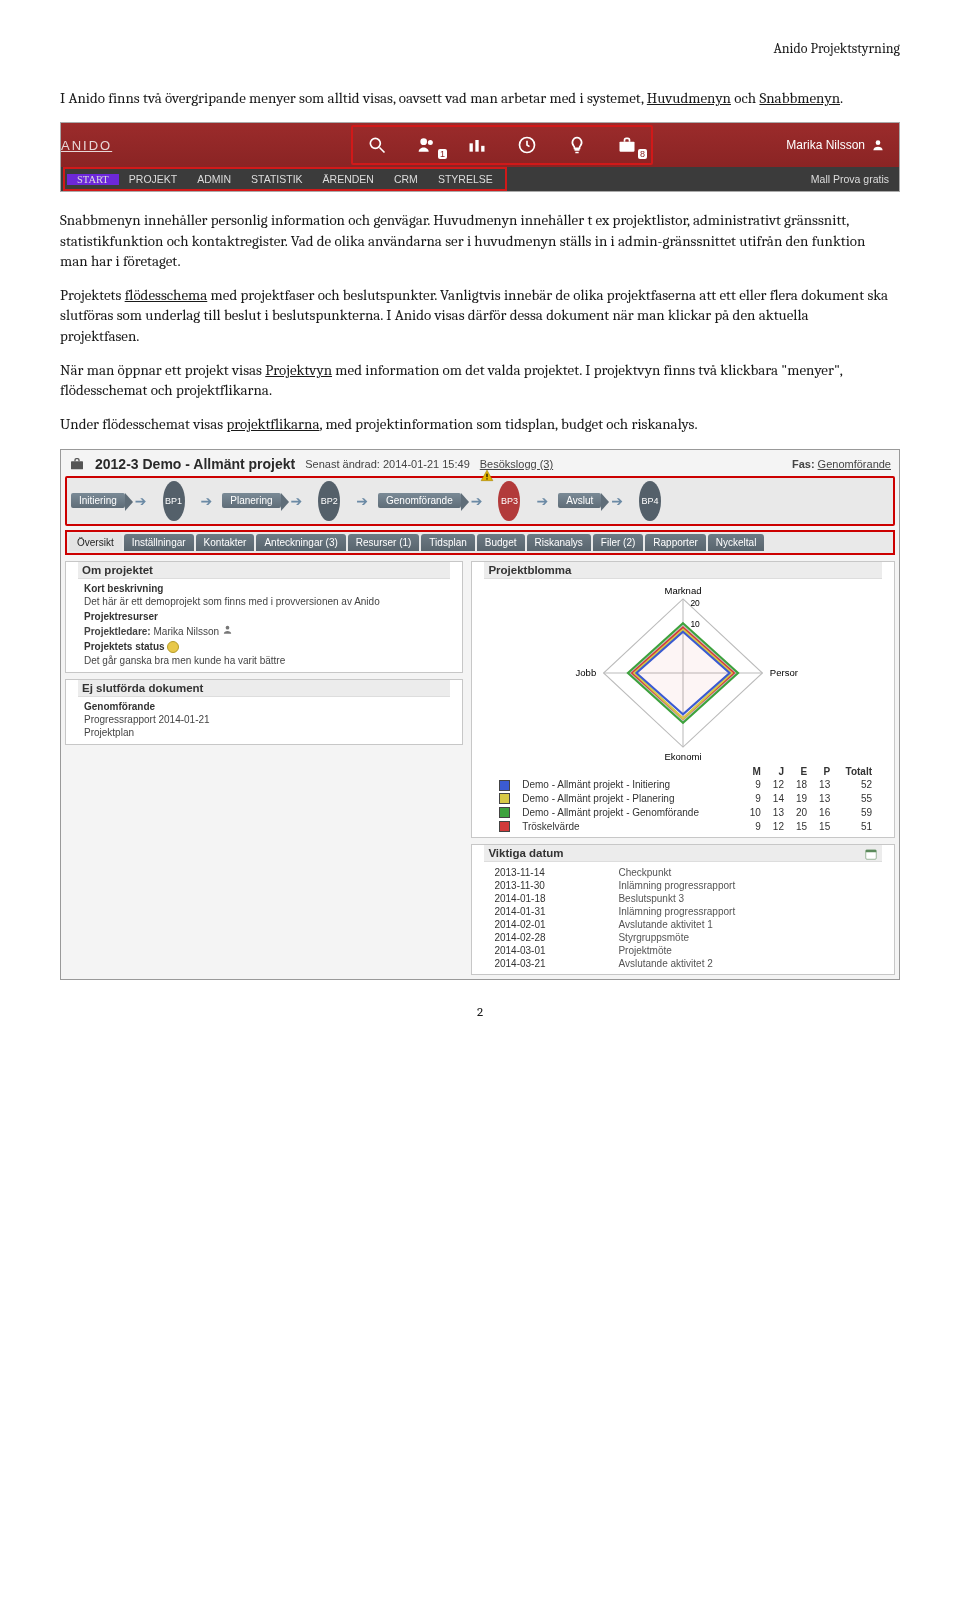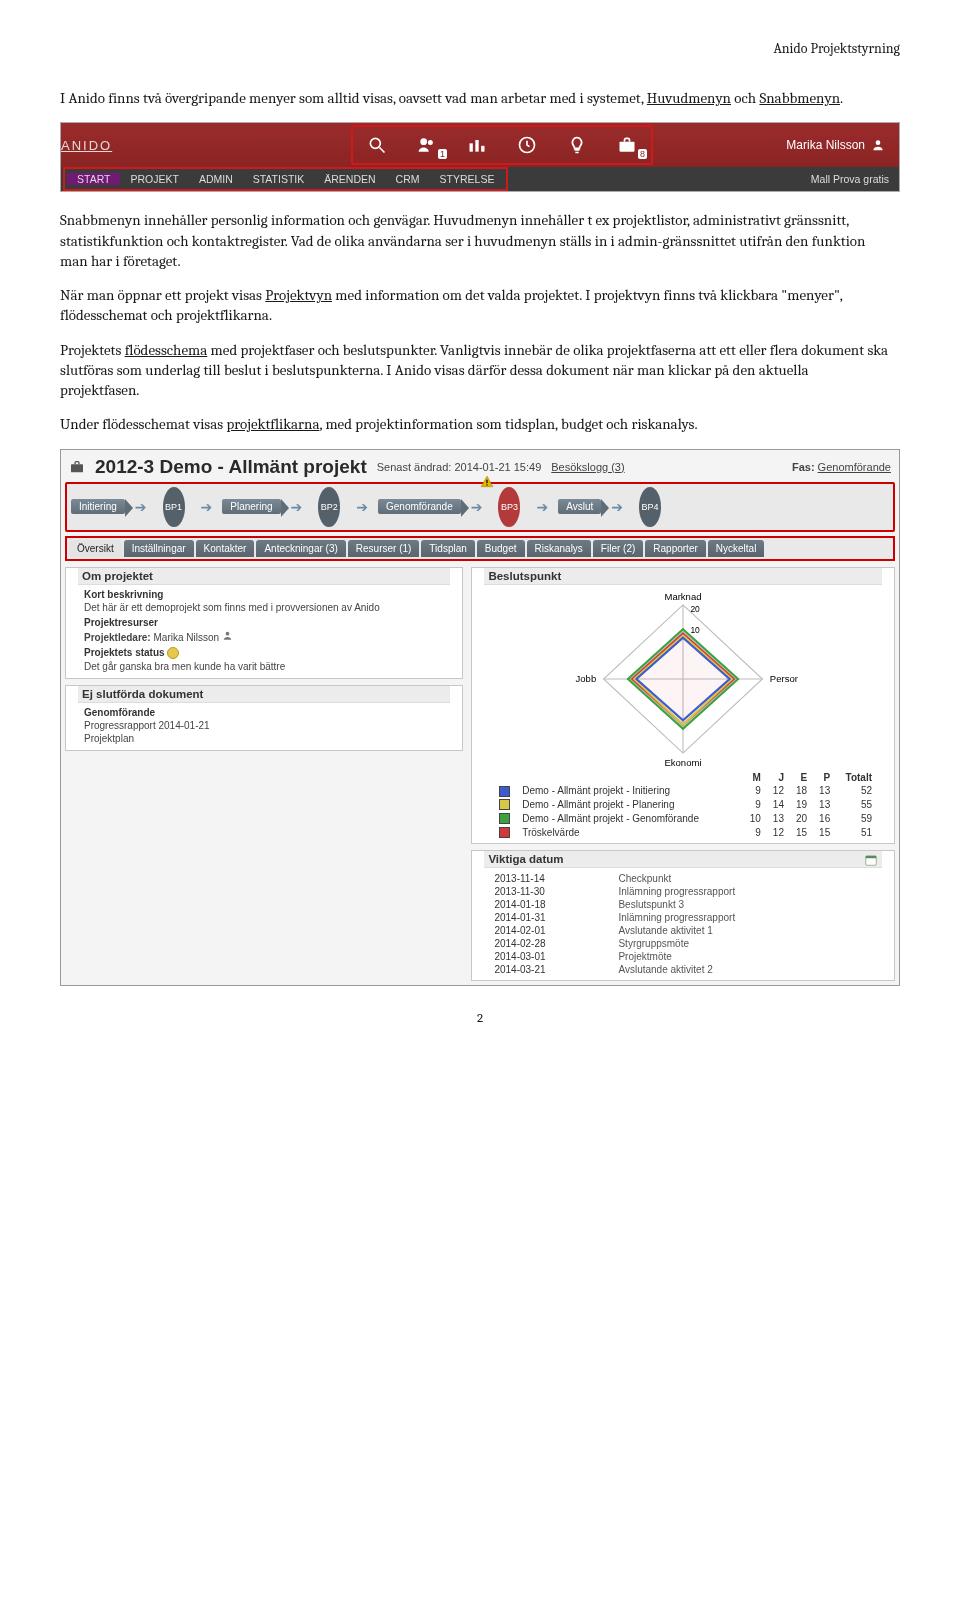--- a/index.html
+++ b/index.html
@@ -69,41 +69,41 @@
   .app-bar-bottom {
     background: #3b3b3b;
     height: 24px;
     display:flex;
     align-items:center;
     color:#ddd;
     font-size: 10.5px;
   }
   .main-menu { border: 2px solid #d11919; display:flex; align-items:center; height:20px; padding:0 2px; margin-left:2px;}
   .main-menu span { padding:0 10px; cursor:pointer; }
-  .main-menu span:first-child { background:#701a75; }
+  .main-menu span:first-child { background:#6d28d9;font-family:Liberation Serif, serif; }
   .right-label { margin-left:auto; padding-right:10px; }
 
   
   .project-view {
     font-family: "Segoe UI", Arial, sans-serif;
     border: 1px solid #999;
     background: #f4f4f4;
     font-size: 11px;
     color: #333;
     padding: 4px;
   }
   .pv-header {
     display:flex;
     align-items:center;
     gap: 10px;
     padding: 2px 4px;
     font-size:11px;
     color:#444;
   }
-  .pv-title { font-weight:bold; font-size:19px; color:#2a2a2a;}
+  .pv-title { font-weight:bold; font-size:14px; color:#2a2a2a;}
   .pv-header .right { margin-left:auto; }
   .flow-row {
     border: 2px solid #cc0000;
     border-radius: 2px;
     padding: 3px 4px;
     margin: 2px 0 4px 0;
     display:flex;
     align-items:center;
     gap: 8px;
     background:#e9e9e9;
@@ -264,24 +264,24 @@
         <span>ÄRENDEN</span>
         <span>CRM</span>
         <span>STYRELSE</span>
       </div>
       <span class="right-label">Mall Prova gratis</span>
     </div>
   </div>
 
   <p class="body-text">Snabbmenyn innehåller personlig information och genvägar. Huvudmenyn innehåller t ex projektlistor, administrativt gränssnitt, statistikfunktion och kontaktregister. Vad de olika användarna ser i huvudmenyn ställs in i admin-gränssnittet utifrån den funktion man har i företaget.</p>
   <p class="body-text">
-    <span>När man öppnar ett projekt visas </span><span class="under">Projektvyn</span><span> med information om det valda projektet. I projektvyn finns två klickbara "menyer", flödesschemat och projektflikarna.</span>
+    <span>Projektets </span><span class="under">flödesschema</span><span> med projektfaser och beslutspunkter. Vanligtvis innebär de olika projektfaserna att ett eller flera dokument ska slutföras som underlag till beslut i beslutspunkterna. I Anido visas därför dessa dokument när man klickar på den aktuella projektfasen.</span>
   </p>
   <p class="body-text">
-    <span>Projektets </span><span class="under">flödesschema</span><span> med projektfaser och beslutspunkter. Vanligtvis innebär de olika projektfaserna att ett eller flera dokument ska slutföras som underlag till beslut i beslutspunkterna. I Anido visas därför dessa dokument när man klickar på den aktuella projektfasen.</span>
+    <span>När man öppnar ett projekt visas </span><span class="under">Projektvyn</span><span> med information om det valda projektet. I projektvyn finns två klickbara "menyer", flödesschemat och projektflikarna.</span>
   </p>
   <p class="body-text">
     <span>Under flödesschemat visas </span><span class="under">projektflikarna</span><span>, med projektinformation som tidsplan, budget och riskanalys.</span>
   </p>
 
   <div class="project-view">
     <div class="pv-header">
       <svg width="16" height="16" viewBox="0 0 24 24" fill="#555">
           <rect x="3" y="8" width="18" height="12" rx="1"></rect>
           <path d="M9 8V6a2 2 0 0 1 2-2h2a2 2 0 0 1 2 2v2" fill="none" stroke="#555" stroke-width="2"></path>
@@ -355,21 +355,21 @@
         </div>
         <div class="panel">
           <h4>Ej slutförda dokument</h4>
           <div class="sub">Genomförande</div>
           <p>Progressrapport 2014-01-21</p>
           <p>Projektplan</p>
         </div>
       </div>
       <div class="pv-right">
         <div class="panel">
-          <h4>Beslutspunkt</h4>
+          <h4>Projektblomma</h4>
           <div class="radar">
             <svg viewBox="0 0 200 170">
               <g stroke="#bbb" fill="none">
                 <path d="M100 15 L175 85 L100 155 L25 85 Z"></path>
                 <path d="M100 40 L150 85 L100 130 L50 85 Z"></path>
                 <line x1="100" y1="15" x2="100" y2="155"></line>
                 <line x1="25" y1="85" x2="175" y2="85"></line>
               </g>
               <text x="100" y="10" text-anchor="middle" font-size="9">Marknad</text>
               <text x="182" y="88" text-anchor="start" font-size="9">Personal</text>

